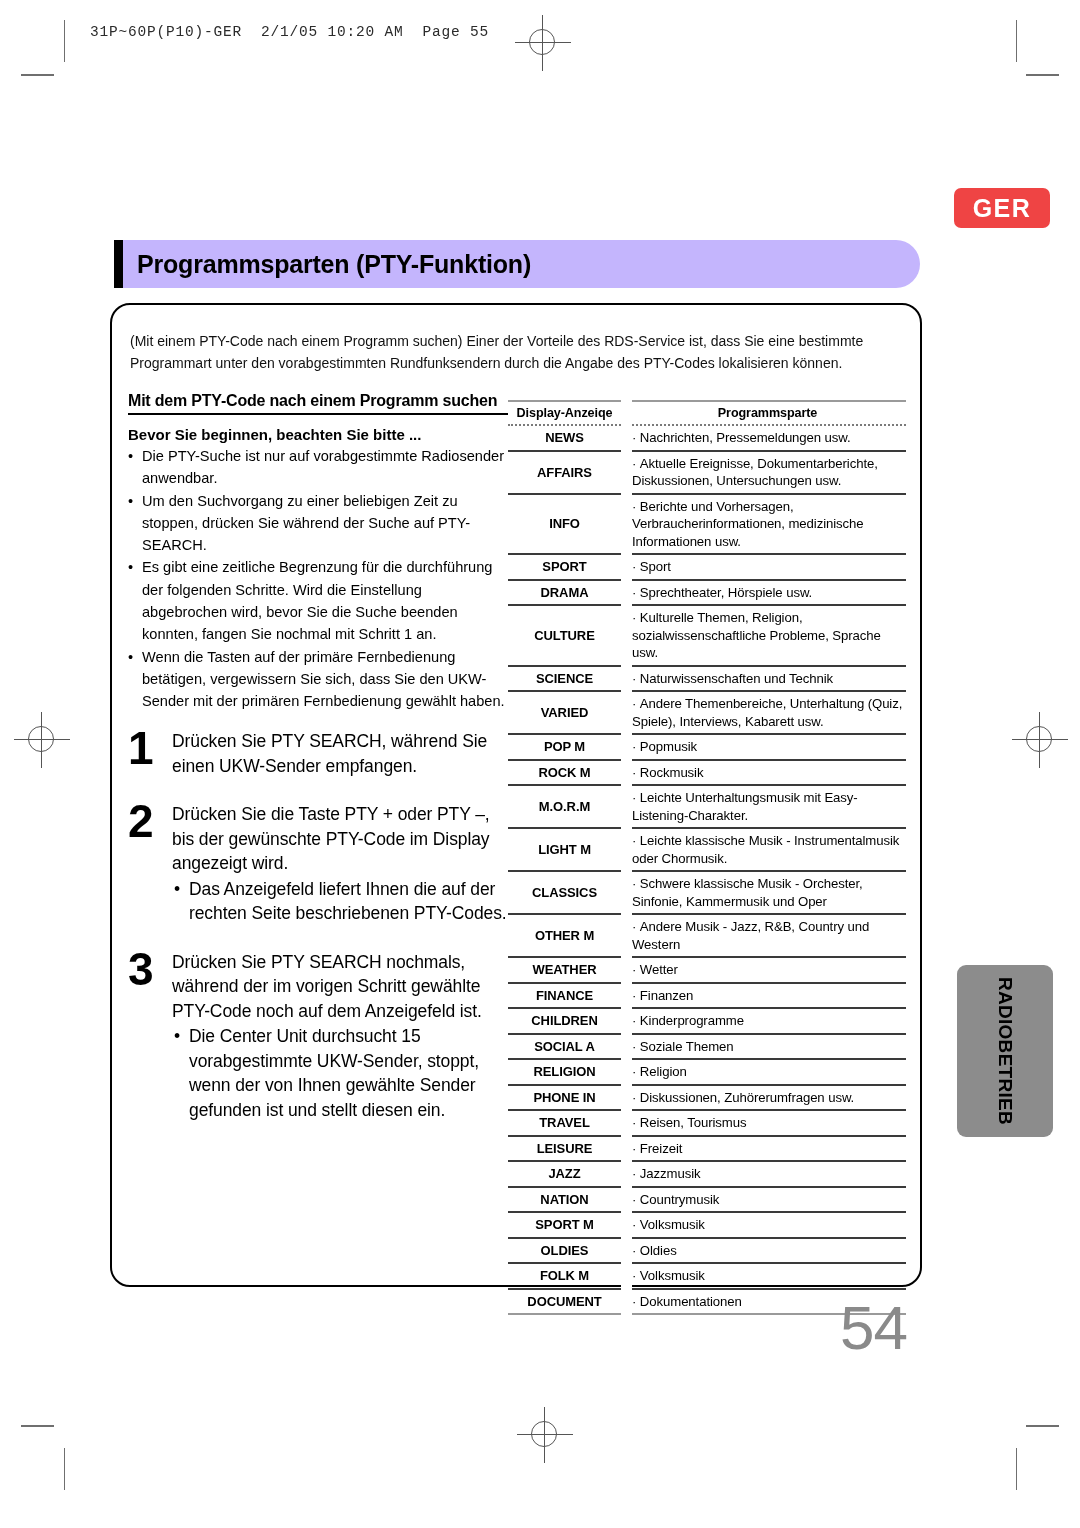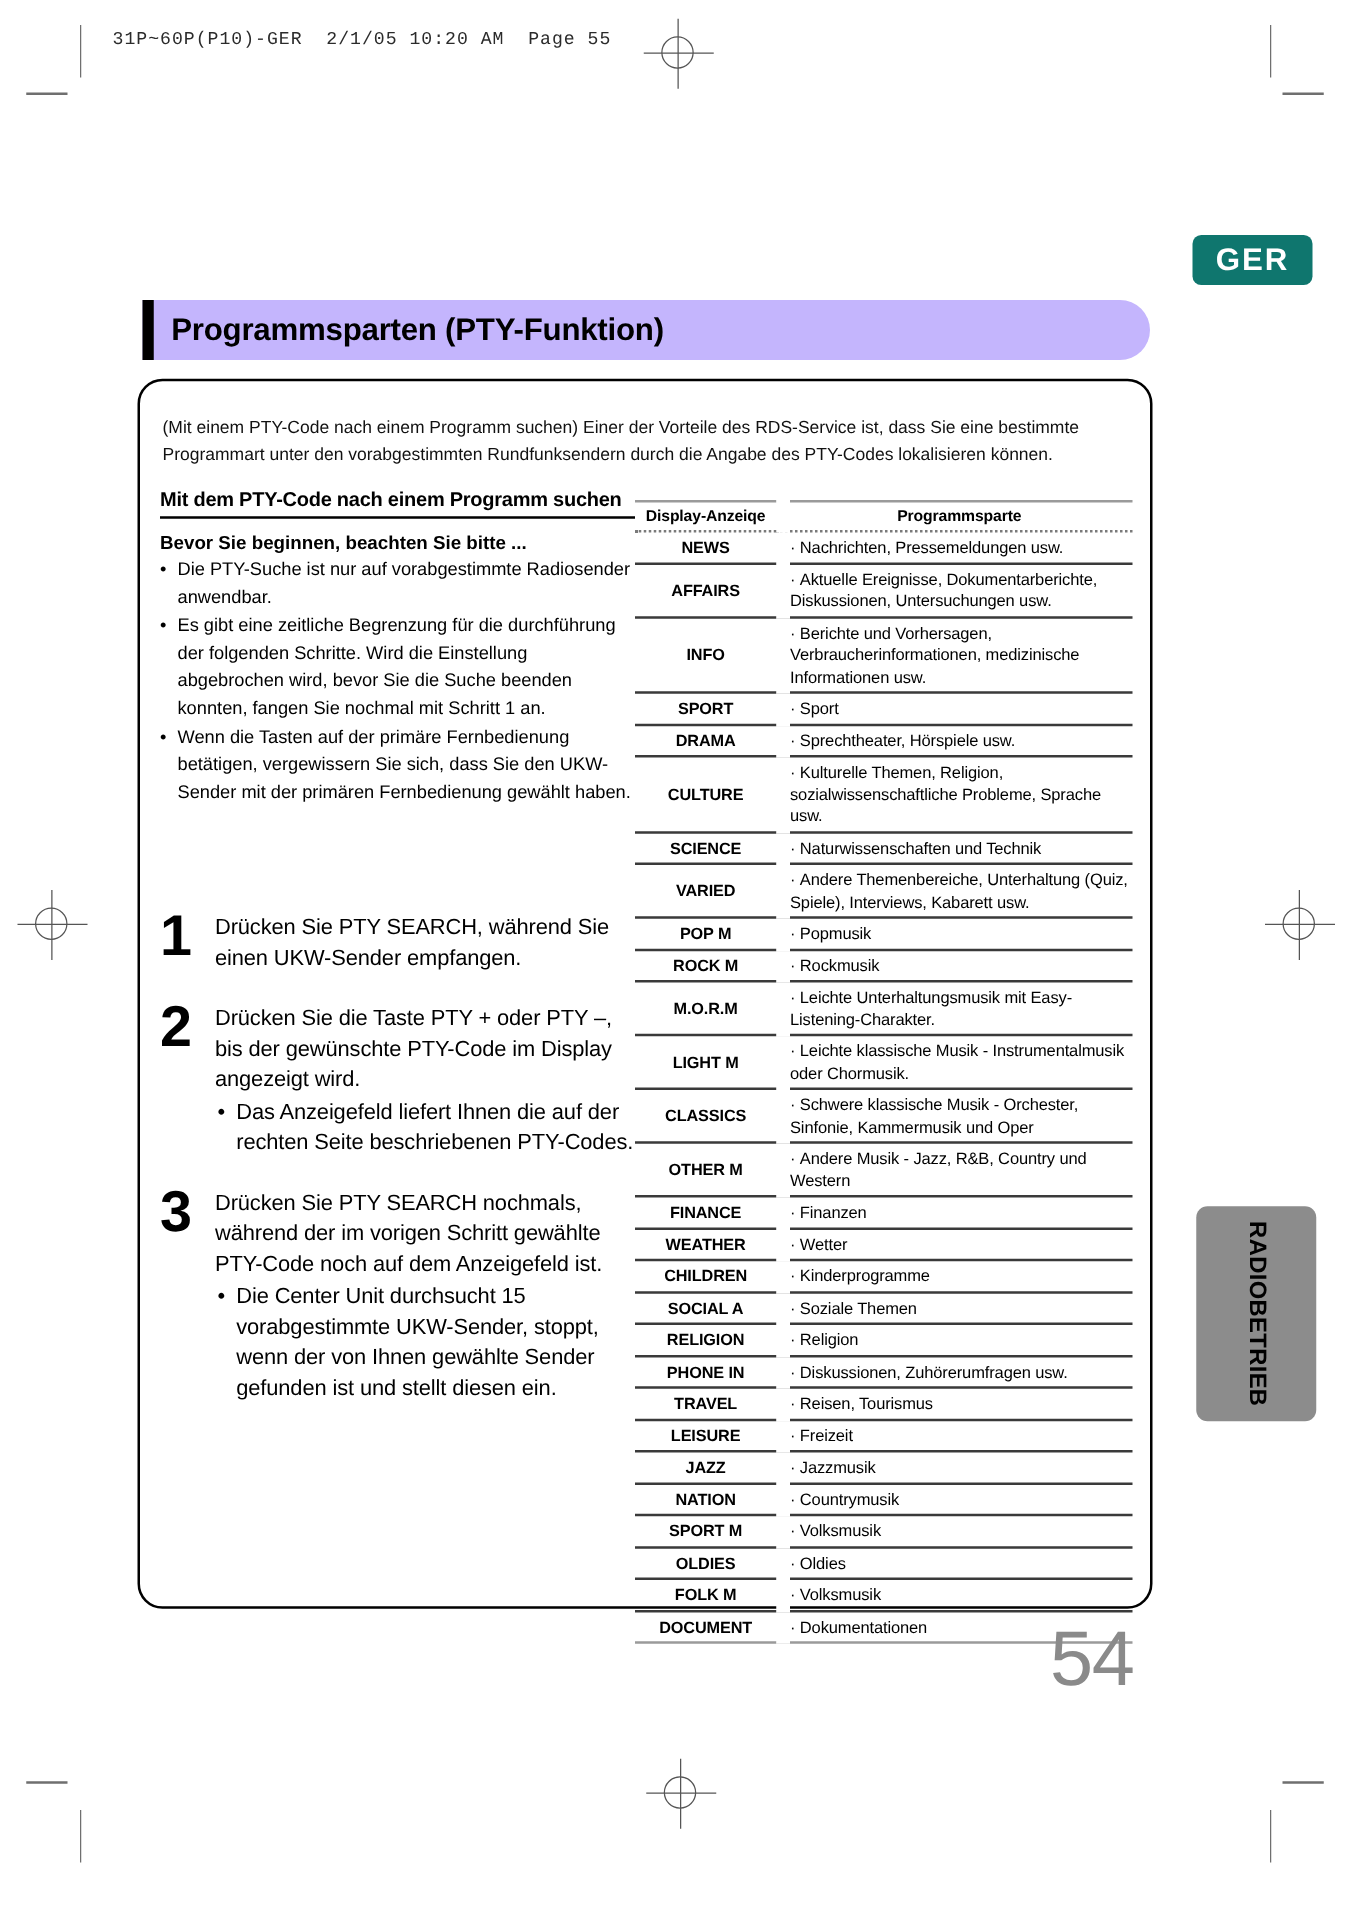--- a/index.html
+++ b/index.html
@@ -65,21 +65,21 @@
     white-space: pre;
   }
 
   
   .ger-badge {
     position: absolute;
     right: 30px;
     top: 188px;
     width: 96px;
     height: 40px;
-    background: #0f766e;
+    background: #ef4444;
     border-radius: 7px;
     color: #fff;
     font-size: 25px;
     font-weight: bold;
     letter-spacing: 1.5px;
     display: flex;
     align-items: center;
     justify-content: center;
   }
 
@@ -378,20 +378,21 @@
 
 <div class="frame"></div>
 
 <div class="intro">(Mit einem PTY-Code nach einem Programm suchen) Einer der Vorteile des RDS-Service ist, dass Sie eine bestimmte Programmart unter den vorabgestimmten Rundfunksendern durch die Angabe des PTY-Codes lokalisieren können.</div>
 
 <div class="left-col">
   <span class="section-head">Mit dem PTY-Code nach einem Programm suchen</span>
   <div class="sub-head">Bevor Sie beginnen, beachten Sie bitte ...</div>
   <ul class="bullets">
     <li>Die PTY-Suche ist nur auf vorabgestimmte Radiosender anwendbar.</li>
+    <li>Um den Suchvorgang zu einer beliebigen Zeit zu stoppen, drücken Sie während der Suche auf PTY-SEARCH.</li>
     <li>Es gibt eine zeitliche Begrenzung für die durchführung der folgenden Schritte. Wird die Einstellung abgebrochen wird, bevor Sie die Suche beenden konnten, fangen Sie nochmal mit Schritt 1 an.</li>
     <li>Wenn die Tasten auf der primäre Fernbedienung betätigen, vergewissern Sie sich, dass Sie den UKW-Sender mit der primären Fernbedienung gewählt haben.</li>
   </ul>
 </div>
 
 <div class="steps">
 
   <div class="step">
     <div class="step-num">1</div>
     <div class="step-body">
@@ -484,26 +485,26 @@
         </tr>
         <tr>
           <td class="code">CLASSICS</td>
           <td class="desc">Schwere klassische Musik - Orchester, Sinfonie, Kammermusik und Oper</td>
         </tr>
         <tr>
           <td class="code">OTHER M</td>
           <td class="desc">Andere Musik - Jazz, R&amp;B, Country und Western</td>
         </tr>
         <tr>
+          <td class="code">WEATHER</td>
+          <td class="desc">Wetter</td>
+        </tr>
+        <tr>
           <td class="code">FINANCE</td>
           <td class="desc">Finanzen</td>
-        </tr>
-        <tr>
-          <td class="code">WEATHER</td>
-          <td class="desc">Wetter</td>
         </tr>
         <tr>
           <td class="code">CHILDREN</td>
           <td class="desc">Kinderprogramme</td>
         </tr>
         <tr>
           <td class="code">SOCIAL A</td>
           <td class="desc">Soziale Themen</td>
         </tr>
         <tr>

